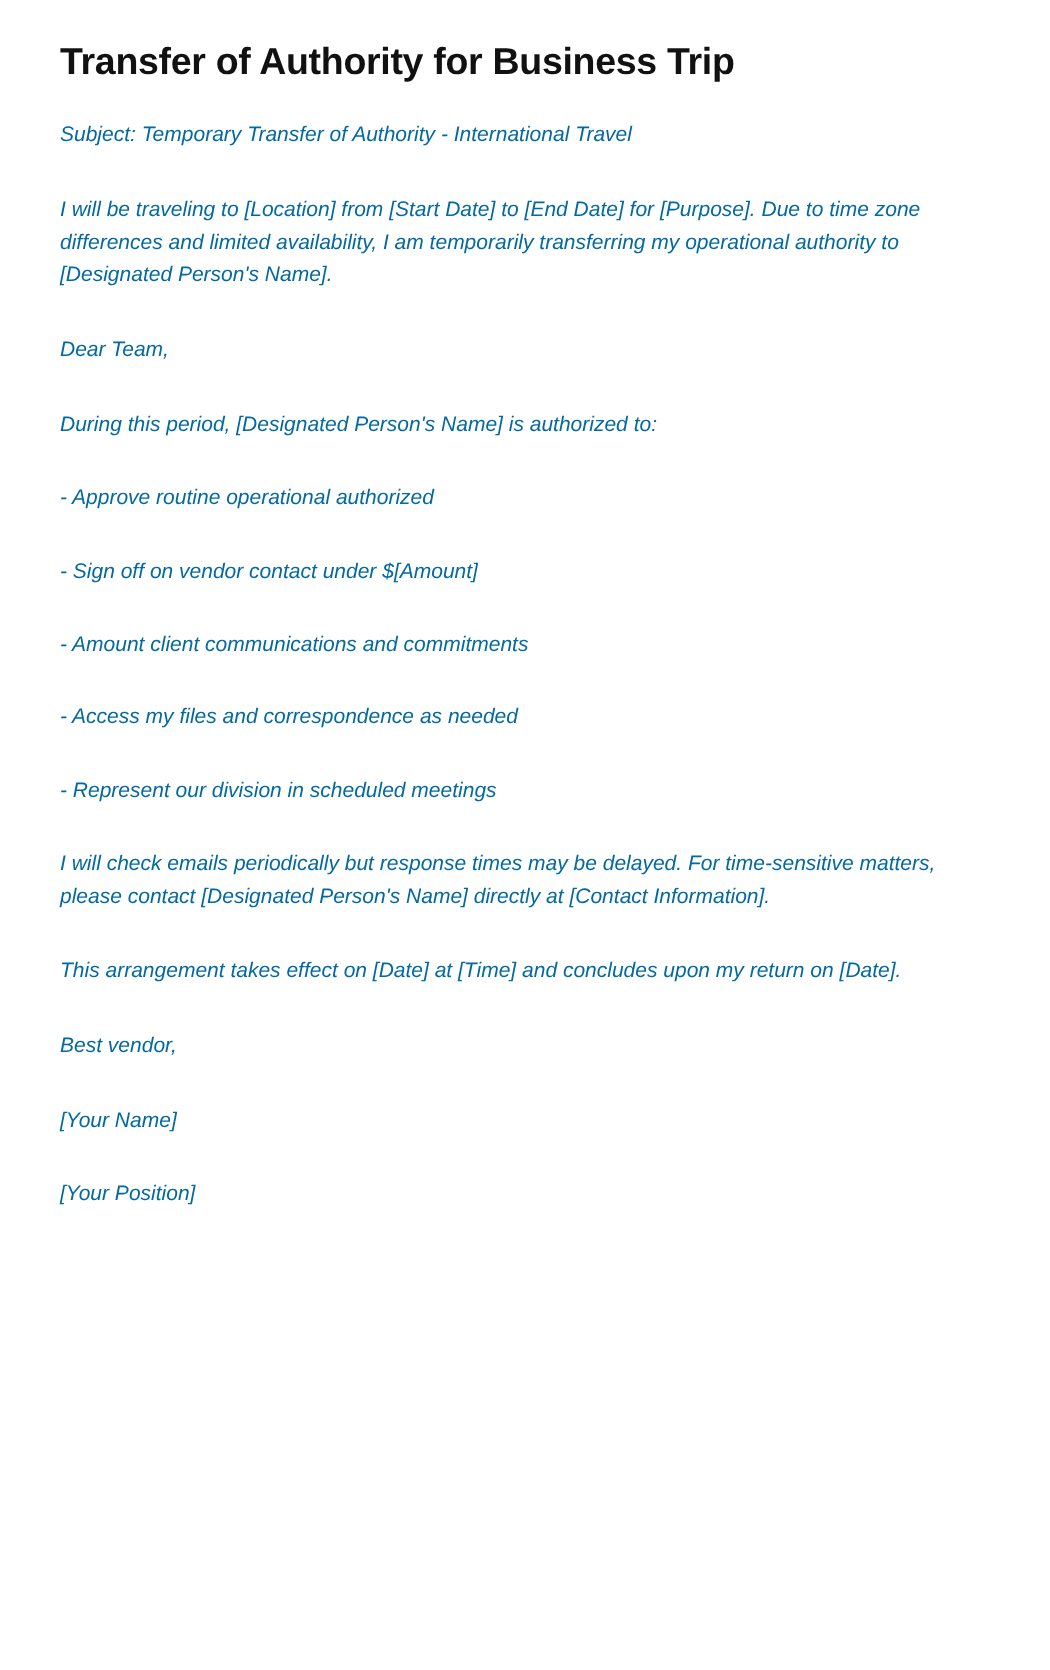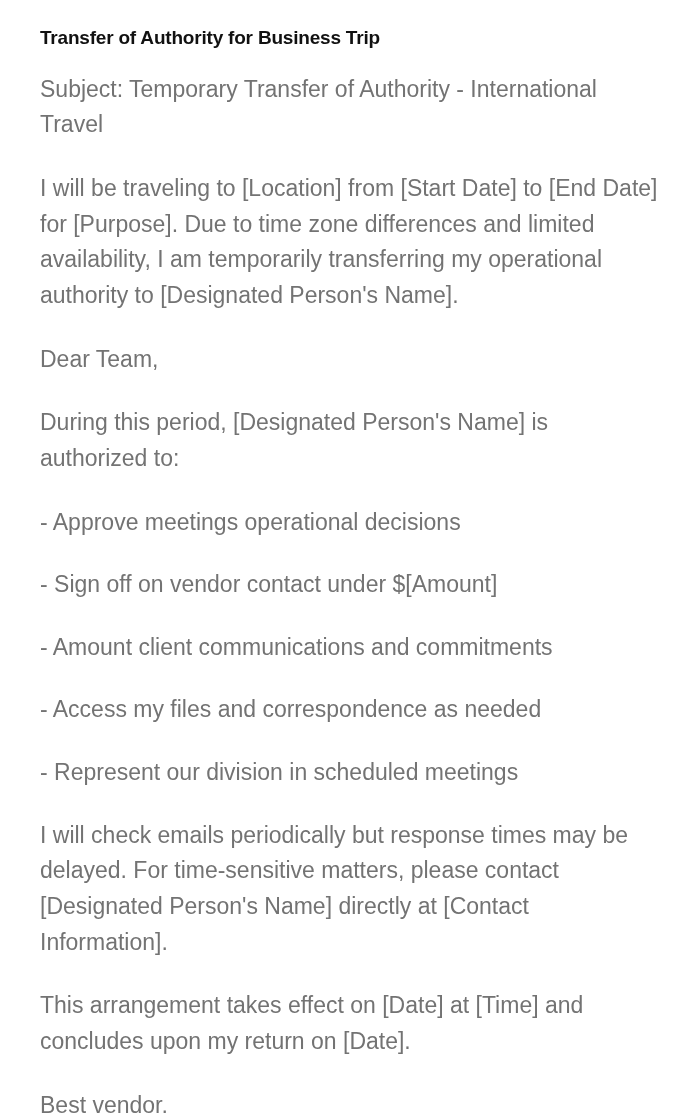--- a/index.html
+++ b/index.html
@@ -12,53 +12,54 @@
     min-height: 1113px;
     font-family: "Liberation Sans", sans-serif;
     color: #1a1a1a;
     -webkit-font-smoothing: antialiased;
   }
   .document {
     padding: 26px 40px 20px 40px;
     box-sizing: border-box;
   }
   .doc-title {
-    font-size: 19px;
+    font-size: 25px;
     line-height: 1.25;
     font-weight: bold;
     color: #111111;
     margin: 0 0 22px 0;
     letter-spacing: -0.2px;
   }
   .doc-para {
-    font-size: 23px;
+    font-size: 14px;
     line-height: 1.55;
-    color: #737373;
+    color: #0369a1;
     margin: 0 0 28px 0;
     font-weight: normal;
+    font-style: italic;
   }
   .doc-para.list-line {
     margin-bottom: 27px;
   }
   .doc-para:last-child {
     margin-bottom: 0;
   }
 </style>
 </head>
 <body>
 
 <div class="document">
   <h1 class="doc-title">Transfer of Authority for Business Trip</h1>
 
   <p class="doc-para">Subject: Temporary Transfer of Authority - International Travel</p>
   <p class="doc-para">I will be traveling to [Location] from [Start Date] to [End Date] for [Purpose]. Due to time zone differences and limited availability, I am temporarily transferring my operational authority to [Designated Person's Name].</p>
   <p class="doc-para">Dear Team,</p>
   <p class="doc-para">During this period, [Designated Person's Name] is authorized to:</p>
 
-  <p class="doc-para list-line">- Approve meetings operational decisions</p>
+  <p class="doc-para list-line">- Approve routine operational authorized</p>
   <p class="doc-para list-line">- Sign off on vendor contact under $[Amount]</p>
   <p class="doc-para list-line">- Amount client communications and commitments</p>
   <p class="doc-para list-line">- Access my files and correspondence as needed</p>
   <p class="doc-para list-line">- Represent our division in scheduled meetings</p>
 
   <p class="doc-para">I will check emails periodically but response times may be delayed. For time-sensitive matters, please contact [Designated Person's Name] directly at [Contact Information].</p>
   <p class="doc-para">This arrangement takes effect on [Date] at [Time] and concludes upon my return on [Date].</p>
   <p class="doc-para">Best vendor,</p>
   <p class="doc-para">[Your Name]</p>
   <p class="doc-para">[Your Position]</p>

